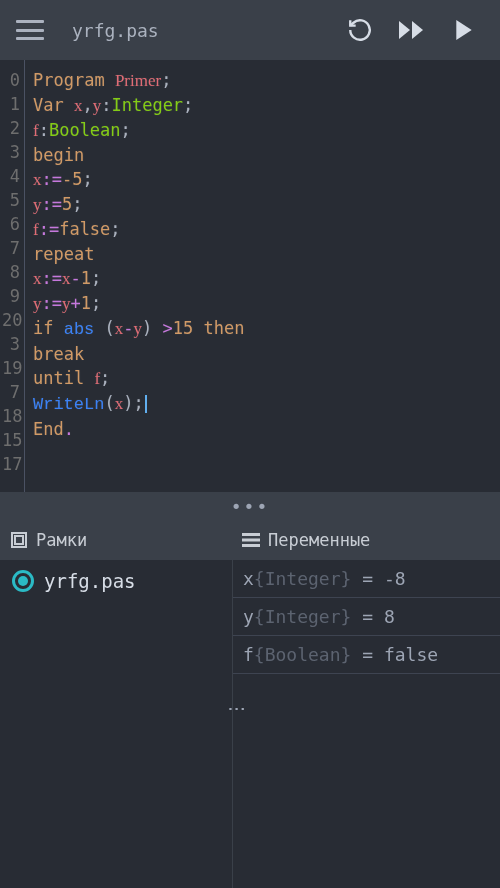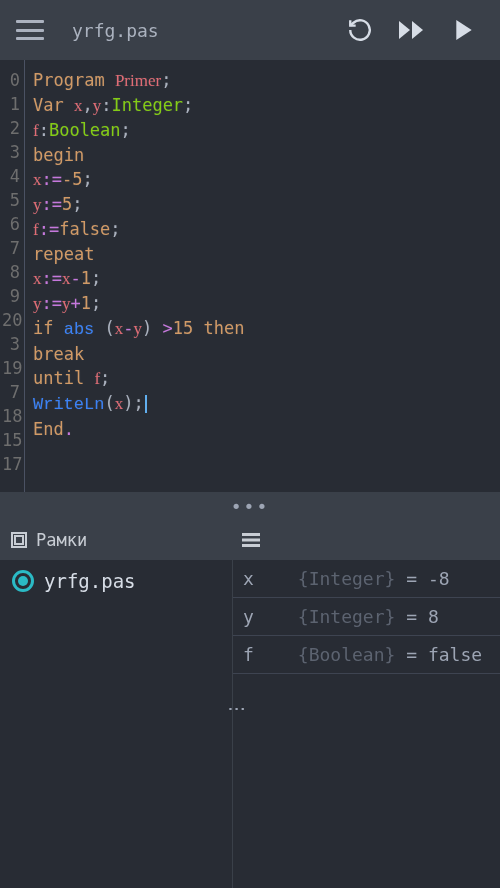--- a/index.html
+++ b/index.html
@@ -143,21 +143,21 @@
     background: #2bbac5;
     border-radius: 50%;
   }
   .var-row {
     padding: 8px 10px;
     font-size: 18px;
     border-bottom: 1px solid #3e4451;
     color: #9da5b4;
   }
   .var-name { color: #9da5b4; }
-  .var-type { color: #5c6370; margin-left: 44px; }
+  .var-type { color: #5c6370; }
   .var-val { color: #9da5b4; }
   .vdots {
     position: absolute;
     left: -6px;
     top: 140px;
     color: #9da5b4;
     font-size: 18px;
     writing-mode: vertical-rl;
     letter-spacing: 2px;
   }
@@ -236,20 +236,21 @@
       </div>
     </div>
   </div>
   <div class="panel panel-right">
     <div class="panel-header">
       <svg width="18" height="16" viewBox="0 0 18 16">
         <rect x="0" y="1" width="18" height="3" fill="#c8cdd4"></rect>
         <rect x="0" y="6.5" width="18" height="3" fill="#c8cdd4"></rect>
         <rect x="0" y="12" width="18" height="3" fill="#c8cdd4"></rect>
       </svg>
+      <span>Переменные</span>
     </div>
     <div class="panel-body" id="varlist">
       <div class="vdots">⋮</div>
     <div class="var-row"><span class="var-name">x</span><span class="var-type">{Integer}</span> <span class="var-val">= -8</span></div>
         <div class="var-row"><span class="var-name">y</span><span class="var-type">{Integer}</span> <span class="var-val">= 8</span></div>
         <div class="var-row"><span class="var-name">f</span><span class="var-type">{Boolean}</span> <span class="var-val">= false</span></div>
       </div>
   </div>
 </div>
 

